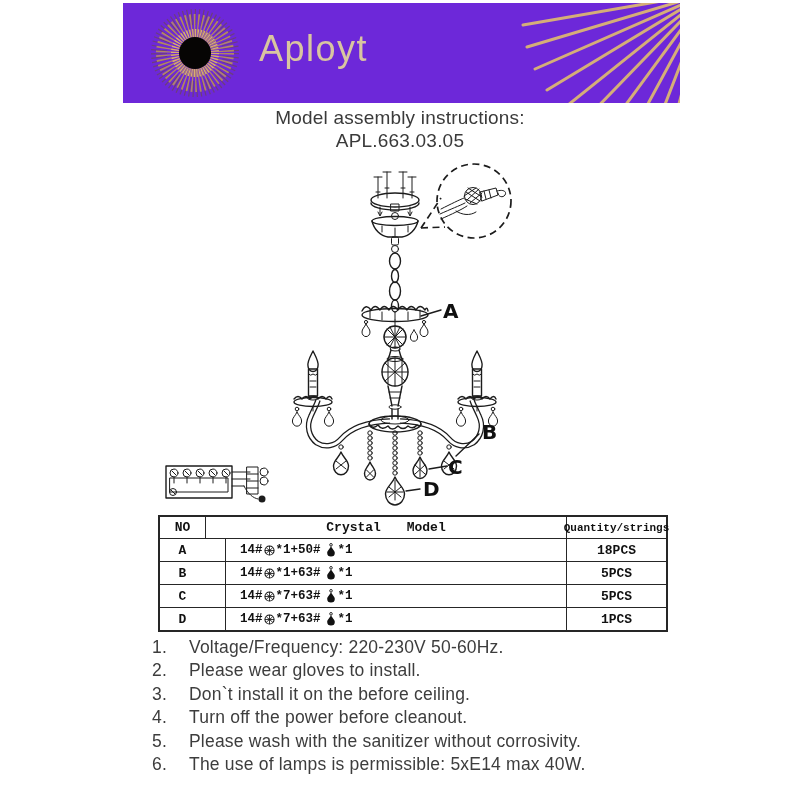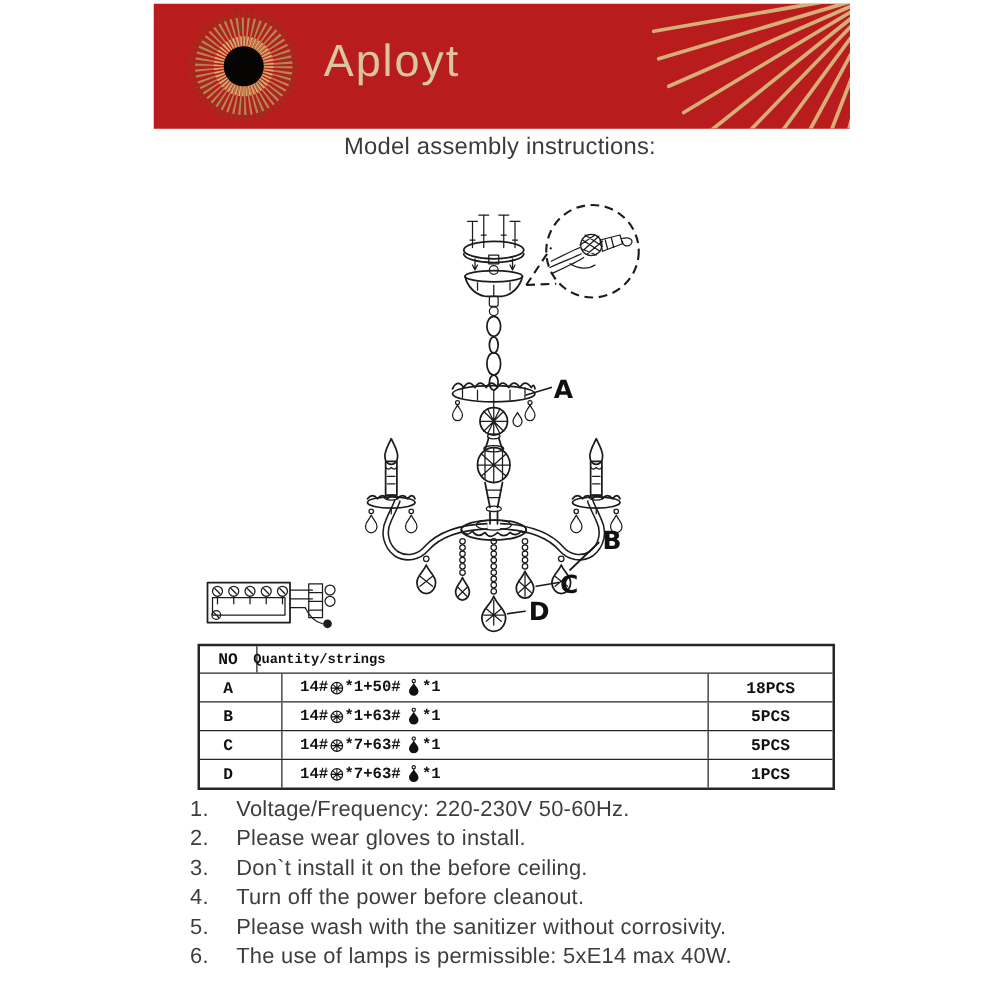--- a/index.html
+++ b/index.html
@@ -1,19 +1,19 @@
 <!DOCTYPE html>
 <html><head>
 <meta charset="utf-8">
 <style>
   html,body{margin:0;padding:0;background:#ffffff;}
   body{width:800px;height:800px;position:relative;font-family:"Liberation Sans",sans-serif;overflow:hidden;}
 
   
-  .banner{position:absolute;left:123px;top:3px;width:557px;height:100px;background:#b91c1c;overflow:hidden;}
+  .banner{position:absolute;left:123px;top:3px;width:557px;height:100px;background:#6d28d9;overflow:hidden;}
   .banner svg{position:absolute;left:0;top:0;}
   .wordmark{position:absolute;left:136px;top:25px;font-size:36px;font-weight:400;color:#d9c5a0;letter-spacing:1.5px;}
 
   
   .title-block{position:absolute;left:0;top:106px;width:800px;text-align:center;color:#3a3a3a;}
   .title-line{font-size:19px;font-weight:500;line-height:23px;letter-spacing:.2px;}
 
   
   .diagram-svg{position:absolute;left:140px;top:155px;}
   .ln{fill:none;stroke:#1c1c1c;stroke-width:1.4;stroke-linecap:round;stroke-linejoin:round;}
@@ -69,20 +69,21 @@
       <line x1="585" y1="-10" x2="531" y2="130"></line>
       <line x1="585" y1="-10" x2="551" y2="120"></line>
       <line x1="585" y1="-10" x2="566" y2="106"></line>
     </g>
   </svg>
   <div class="wordmark">Aployt</div>
 </div>
 
 <div class="title-block">
   <div class="title-line">Model assembly instructions:</div>
+  <div class="title-line">APL.663.03.05</div>
 </div>
 
 <svg class="diagram-svg" width="430" height="360" viewBox="140 155 430 360">
 
   <g>
     <path class="ln2" d="M378,177 V198 M374,177 H382 M376,192 h4"></path>
     <path class="ln2" d="M387,172 V198 M383,172 H391 M385,188 h4"></path>
     <path class="ln2" d="M403,172 V198 M399,172 H407 M401,188 h4"></path>
     <path class="ln2" d="M412,177 V198 M408,177 H416 M410,192 h4"></path>
     <ellipse class="ln" cx="395" cy="200" rx="24" ry="7"></ellipse>
@@ -257,20 +258,21 @@
 </svg>
 
 <div class="callout" style="left:443px;top:299px;">A</div>
 <div class="callout" style="left:482px;top:420px;">B</div>
 <div class="callout" style="left:448px;top:455px;">C</div>
 <div class="callout" style="left:423px;top:477px;">D</div>
 
 <div class="ptable">
   <div class="tr">
     <div class="td c-no">NO</div>
+    <div class="td c-model hdr">Crystal Model</div>
     <div class="td c-qty hdr">Quantity/strings</div>
   </div>
 
   <div class="tr body">
     <div class="td c-no">A</div>
     <div class="td c-model val">
       <span>14#</span>
         <svg class="icon-bead" width="11" height="11" viewBox="0 0 12 12">
           <circle cx="6" cy="6" r="5" fill="none" stroke="#111" stroke-width="1.1"></circle>
           <path d="M2.5,3 L9.5,9 M9.5,3 L2.5,9 M6,1 V11 M1,6 H11" stroke="#111" stroke-width="0.9" fill="none"></path>

